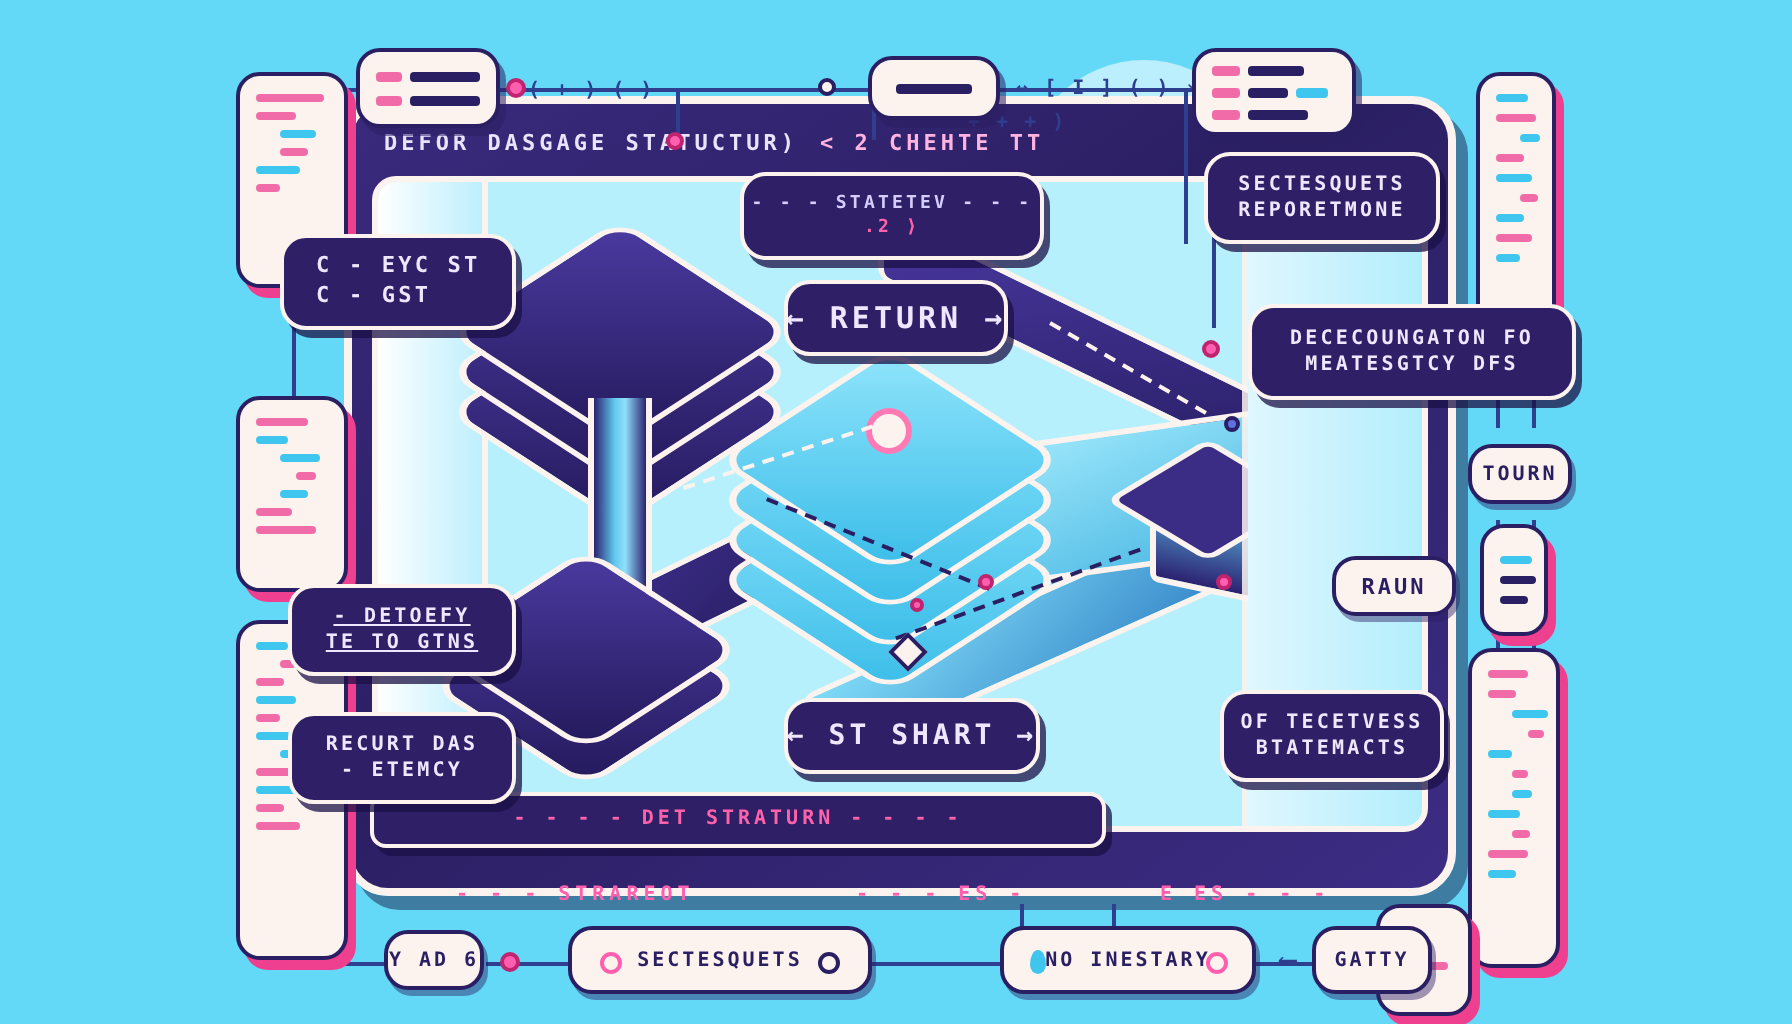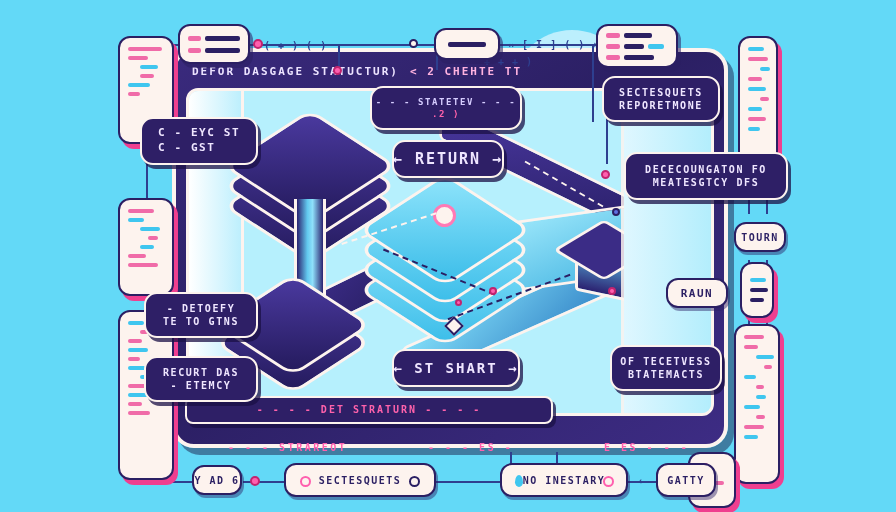--- a/index.html
+++ b/index.html
@@ -205,21 +205,21 @@
 
       <div class="abs" style="left:432px;top:0;width:3px;height:328px;background:#fdf3ee;opacity:.85;"></div>
       <div class="abs" style="left:435px;top:0;width:93px;height:328px;background:linear-gradient(90deg,#dff7ff,#b0edfc);"></div>
 
       <div class="abs" style="left:258px;top:228px;width:14px;height:14px;background:#fdf3ee;border:2px solid #2b1f63;transform:rotate(45deg);"></div>
   </div>
 
   <div class="abs statusbar" style="left:180px;top:434px;width:540px;height:26px;">
     <span class="abs" style="left:48px;top:8px;">- - -   STRAREOT</span>
     <span class="abs" style="left:248px;top:8px;">- - -   ES    -</span>
-    <span class="abs" style="left:400px;top:8px;margin-left:24px;">E  ES  - - -</span>
+    <span class="abs" style="left:400px;top:8px;">E  ES  - - -</span>
   </div>
 
   <div class="abs vline" style="left:146px;top:140px;height:60px;"></div>
   <div class="abs vline" style="left:146px;top:262px;height:52px;"></div>
   <div class="abs hline" style="left:146px;top:44px;width:36px;"></div>
   <div class="abs hline" style="left:250px;top:44px;width:186px;"></div>
   <div class="abs hline" style="left:500px;top:44px;width:98px;"></div>
   <div class="abs vline" style="left:338px;top:44px;height:26px;"></div>
   <div class="abs vline" style="left:436px;top:44px;height:26px;"></div>
   <div class="abs vline" style="left:592px;top:44px;height:78px;"></div>
@@ -377,21 +377,21 @@
   </div>
 
   <div class="abs node" style="left:185px;top:396px;width:368px;height:28px;font-size:10px;letter-spacing:2px;border-radius:8px;">
     <span class="pink">- - - -   DET STRATURN   - - - -</span>
   </div>
 
   <div class="abs node" style="left:392px;top:349px;width:128px;height:38px;font-size:14px;letter-spacing:2px;">
     <span>← ST SHART →</span>
   </div>
 
-  <div class="abs node" style="left:144px;top:292px;width:114px;height:46px;font-size:10px;">
+  <div class="abs node" style="left:144px;top:292px;width:114px;height:46px;font-size:10px;text-decoration:underline;">
     <span>-   DETOEFY</span>
     <span class="l2">TE TO GTNS</span>
   </div>
 
   <div class="abs node" style="left:144px;top:356px;width:114px;height:46px;font-size:10px;">
     <span>RECURT   DAS</span>
     <span class="l2">-   ETEMCY</span>
   </div>
 
   <div class="abs node" style="left:602px;top:76px;width:118px;height:46px;font-size:10px;">

